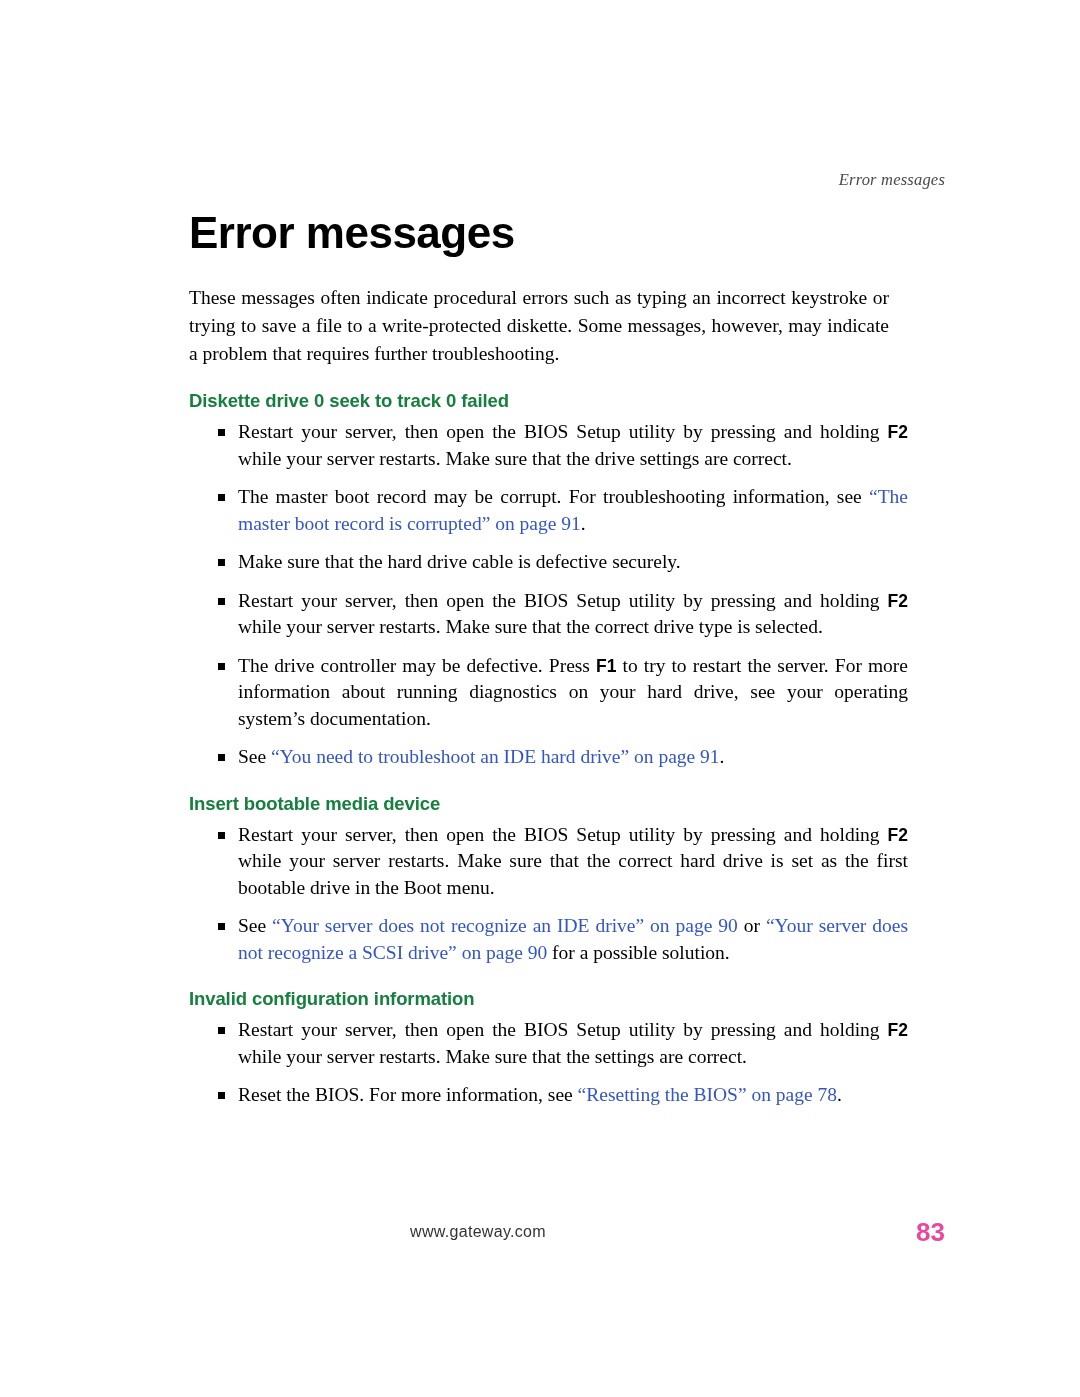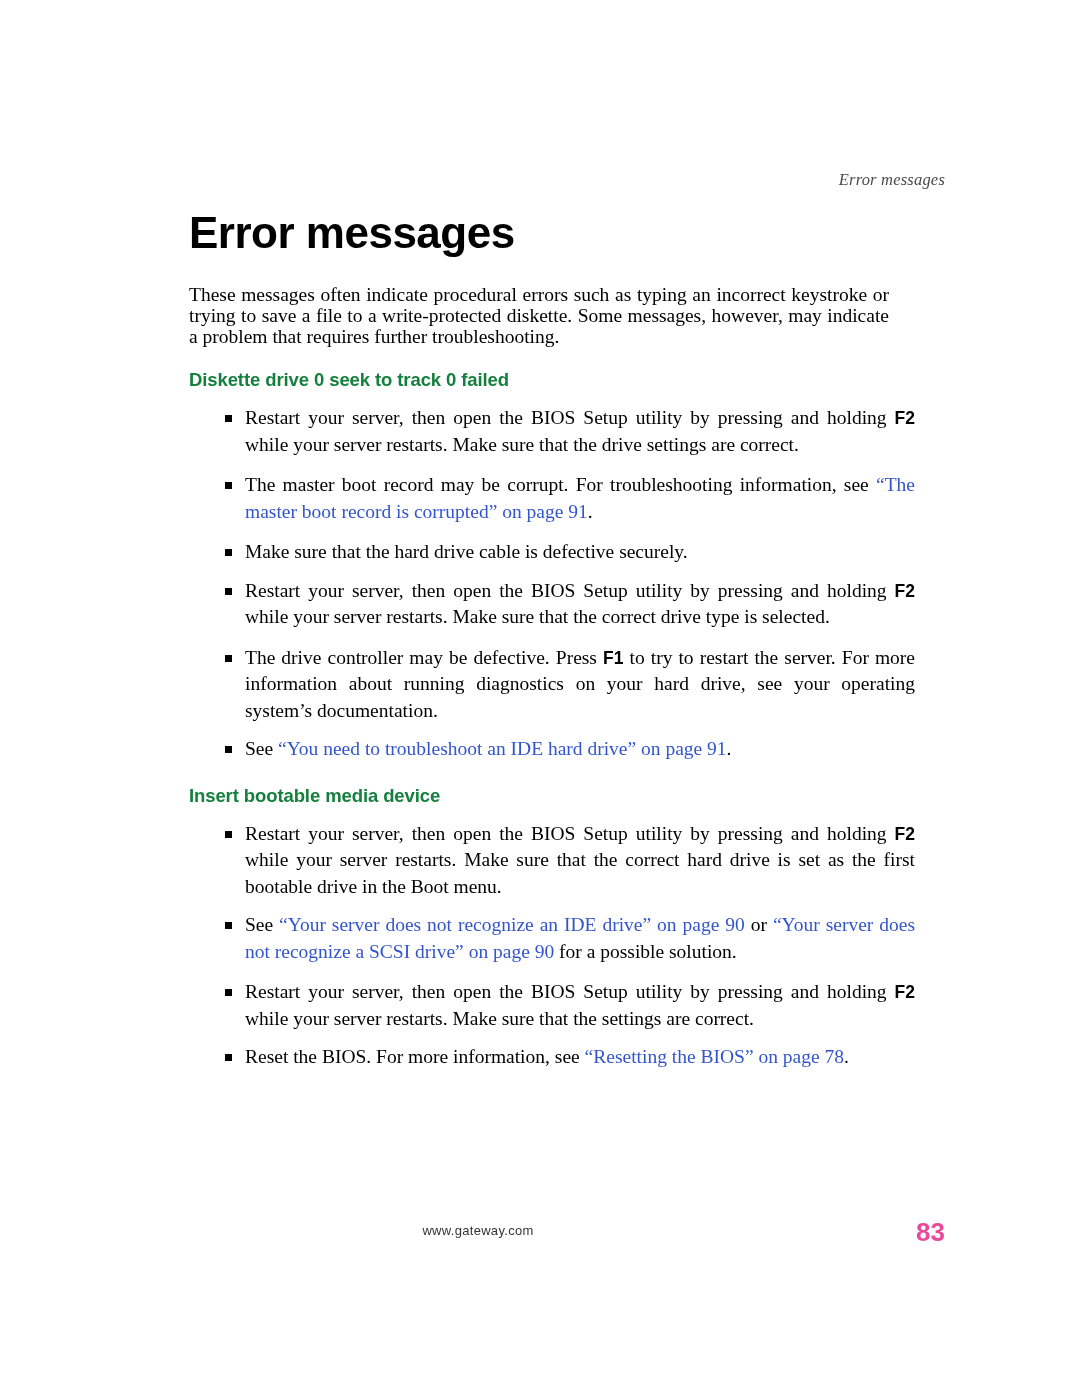--- a/index.html
+++ b/index.html
@@ -41,35 +41,35 @@
     font-family: "Liberation Sans", sans-serif;
     font-weight: bold;
     font-size: 44px;
     margin: 0 0 26px 0;
     letter-spacing: -0.5px;
     color: #000;
   }
   .intro {
     margin: 0 0 20px 0;
     font-size: 19.5px;
-    line-height: 21px;
+    line-height: 28px;
     text-align: justify;
     width: 700px;
   }
   h2.msg-title {
     font-family: "Liberation Sans", sans-serif;
     font-weight: bold;
     font-size: 18.5px;
     margin: 22px 0 7px 0;
     color: #15803d;
     letter-spacing: -0.1px;
   }
   ul.bullets {
     list-style: none;
-    margin: 14px;
+    margin: 7px;
     padding: 0;
   }
   ul.bullets li {
     position: relative;
     padding-left: 42px;
     margin-bottom: 12px;
     font-size: 19.5px;
     line-height: 26.5px;
     text-align: justify;
     width: 670px;
@@ -97,21 +97,21 @@
     top: 1215px;
     width: 1080px;
   }
   .footer-url {
     position: absolute;
     left: 0;
     top: 0;
     width: 956px;
     text-align: center;
     font-family: "Liberation Sans", sans-serif;
-    font-size: 13px;
+    font-size: 16px;
     color: #333333;
     letter-spacing: 0.3px;
   }
   .footer-pageno {
     position: absolute;
     right: 135px;
     top: -6px;
     font-family: "Liberation Sans", sans-serif;
     font-weight: bold;
     font-size: 26px;
@@ -142,20 +142,21 @@
         </ul>
         <ul class="bullets">
           <li><span>The drive controller may be defective. Press </span><span class="kb">F1</span><span> to try to restart the server. For more information about running diagnostics on your hard drive, see your operating system’s documentation.</span></li>
           <li><span>See </span><span class="link">“You need to troubleshoot an IDE hard drive” on page 91</span><span>.</span></li>
         </ul>
         <h2 class="msg-title">Insert bootable media device</h2>
         <ul class="bullets">
           <li><span>Restart your server, then open the BIOS Setup utility by pressing and holding </span><span class="kb">F2</span><span> while your server restarts. Make sure that the correct hard drive is set as the first bootable drive in the Boot menu.</span></li>
           <li><span>See </span><span class="link">“Your server does not recognize an IDE drive” on page 90</span><span> or </span><span class="link">“Your server does not recognize a SCSI drive” on page 90</span><span> for a possible solution.</span></li>
         </ul>
+        <h2 class="msg-title">Invalid configuration information</h2>
         <ul class="bullets">
           <li><span>Restart your server, then open the BIOS Setup utility by pressing and holding </span><span class="kb">F2</span><span> while your server restarts. Make sure that the settings are correct.</span></li>
           <li><span>Reset the BIOS. For more information, see </span><span class="link">“Resetting the BIOS” on page 78</span><span>.</span></li>
         </ul>
       </div>
   </div>
 
   <div class="footer">
     <div class="footer-url">www.gateway.com</div>
     <div class="footer-pageno">83</div>

